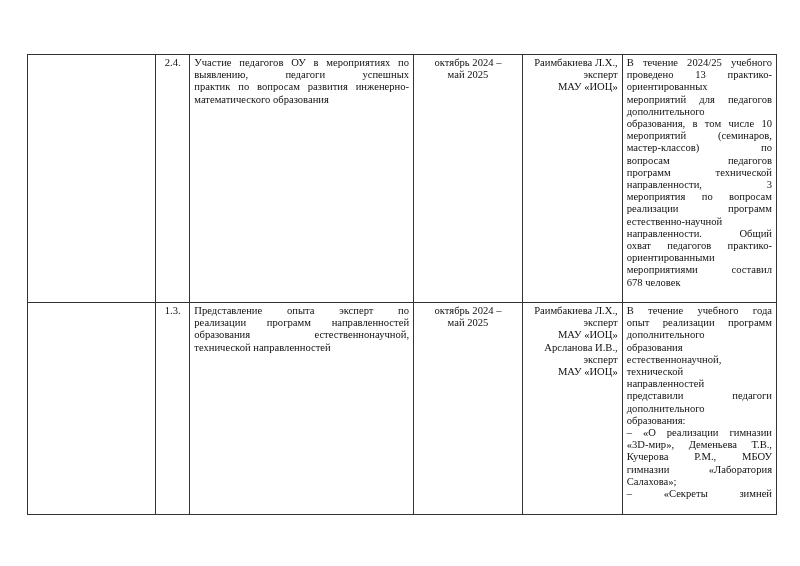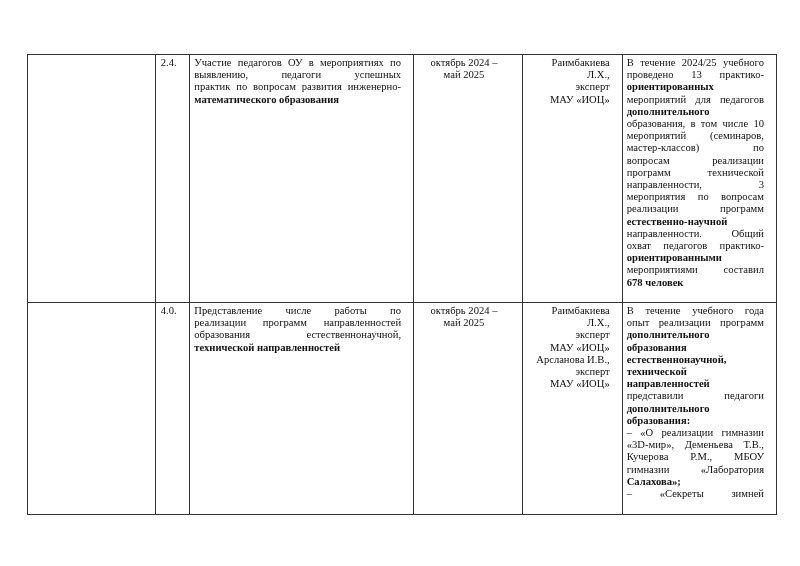--- a/index.html
+++ b/index.html
@@ -21,21 +21,21 @@
       top: 54px;
       border-collapse: collapse;
       table-layout: fixed;
       width: 750px;
     }
     .page-table td {
       border: 1px solid #333;
       vertical-align: top;
       font-size: 10.6px;
       line-height: 12.2px;
-      padding: 2px 12px 0 4px;
+      padding: 2px 4px 0 4px;
       overflow: hidden;
     }
     .col-empty { width: 127px; }
     .col-num { width: 34px; }
     .col-activity { width: 222px; }
     .col-dates { width: 108px; }
     .col-resp { width: 99px; }
     .col-result { width: 153px; }
 
     td.num { text-align: center; }
@@ -50,21 +50,20 @@
     .line { display: block; }
     .jline {
       display: block;
       text-align: justify;
       text-align-last: justify;
     }
     .lline {
       display: block;
       text-align: center;
       text-align-last: left;
-      font-weight: bold;
     }
   </style>
 </head>
 <body>
 
 <table class="page-table">
   <colgroup>
     <col class="col-empty">
     <col class="col-num">
     <col class="col-activity">
@@ -93,38 +92,38 @@
         </td>
       <td class="result">
           <span class="jline">В течение 2024/25 учебного</span>
           <span class="jline">проведено 13 практико-</span>
           <span class="lline">ориентированных</span>
           <span class="jline">мероприятий для педагогов</span>
           <span class="lline">дополнительного</span>
           <span class="jline">образования, в том числе 10</span>
           <span class="jline">мероприятий (семинаров,</span>
           <span class="jline">мастер-классов) по</span>
-          <span class="jline">вопросам реализации</span>
+          <span class="jline">вопросам педагогов</span>
           <span class="jline">программ технической</span>
           <span class="jline">направленности, 3</span>
           <span class="jline">мероприятия по вопросам</span>
           <span class="jline">реализации программ</span>
           <span class="lline">естественно-научной</span>
           <span class="jline">направленности. Общий</span>
           <span class="jline">охват педагогов практико-</span>
           <span class="lline">ориентированными</span>
           <span class="jline">мероприятиями составил</span>
           <span class="lline">678 человек</span>
         </td>
     </tr>
     <tr class="row-2">
       <td class="empty"></td>
-      <td class="num">4.0.</td>
+      <td class="num">1.3.</td>
       <td class="activity">
-          <span class="jline">Представление числе работы по</span>
+          <span class="jline">Представление опыта эксперт по</span>
           <span class="jline">реализации программ направленностей</span>
           <span class="jline">образования естественнонаучной,</span>
           <span class="lline">технической направленностей</span>
         </td>
       <td class="dates">
           <span class="line">октябрь 2024 –</span>
           <span class="line">май 2025</span>
         </td>
       <td class="resp">
           <span class="line">Раимбакиева Л.Х.,</span>

